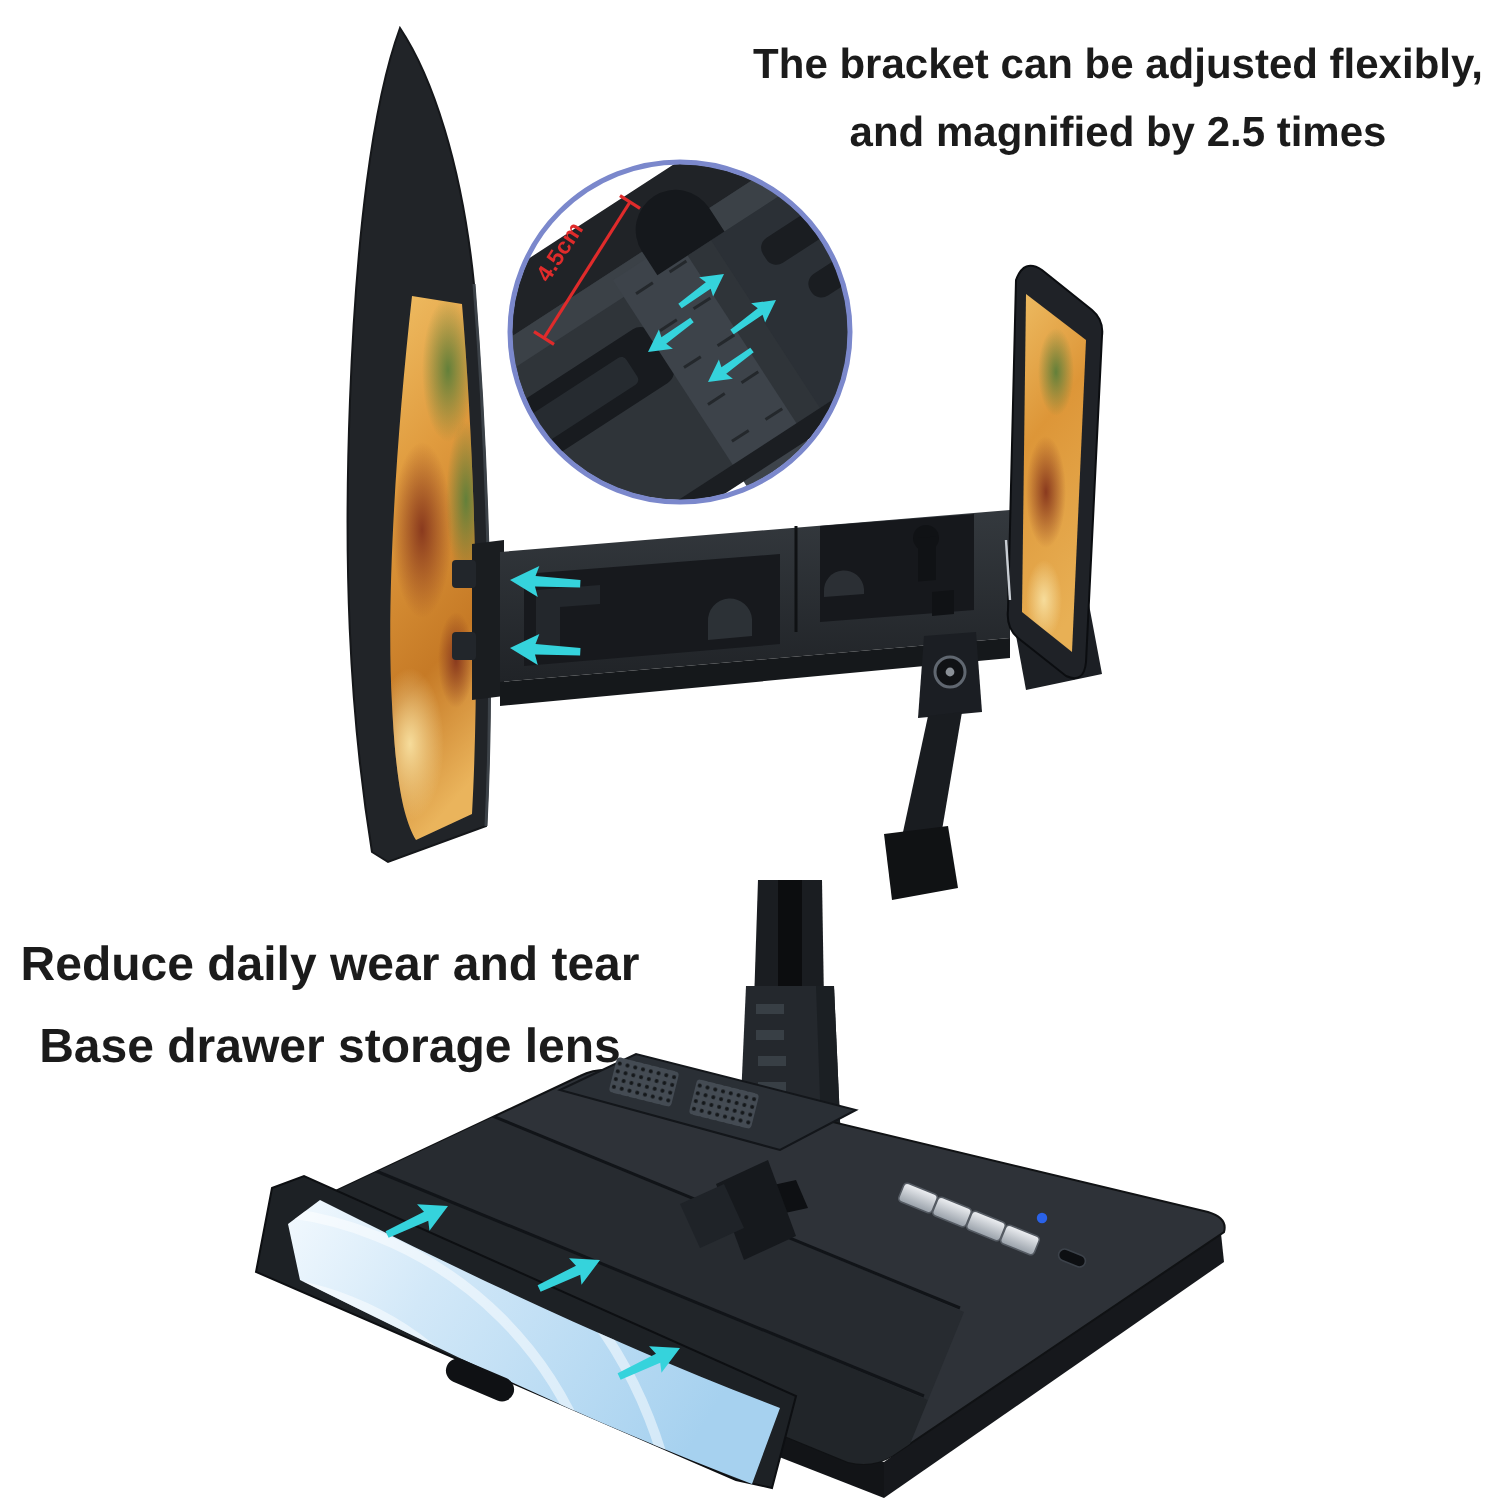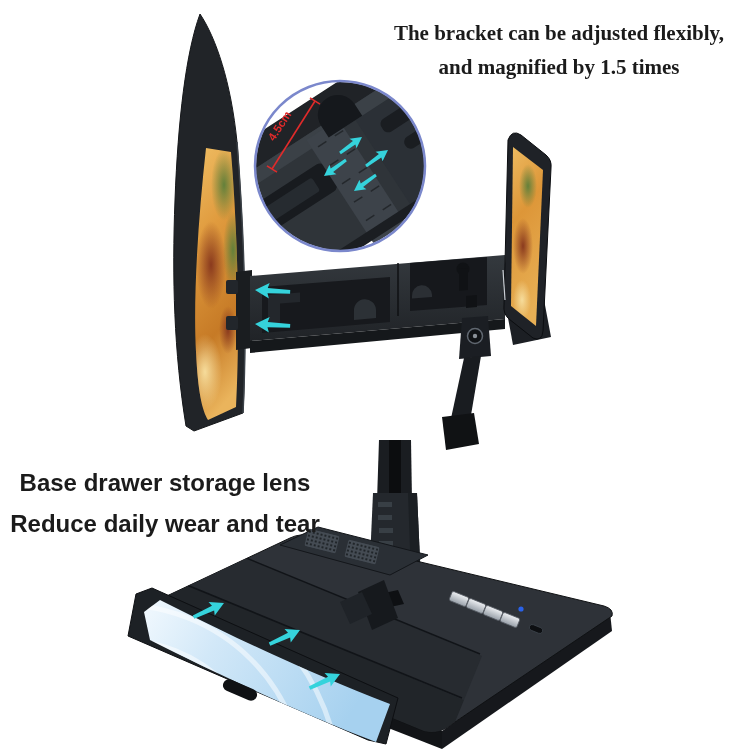--- a/index.html
+++ b/index.html
@@ -1,21 +1,21 @@
 <!DOCTYPE html>
 <html style="--annotation-text: #1b1b1b; --measurement-red: #e02b2b; --arrow-cyan: #35d3dc; --inset-ring-blue: #7b88cc; --device-black: #23262a; --lens-blue: #bcdcf5; --button-silver: #c8ccd2; --led-blue: #2a62e8; --screen-orange: #d98a2f;"><head>
 <meta charset="utf-8">
 <style>
   html,body{margin:0;padding:0;width:750px;height:750px;background:#fff;overflow:hidden;}
   .stage{position:relative;width:750px;height:750px;background:#fff;
          font-family:"Liberation Sans",sans-serif;}
   .stage svg{position:absolute;left:0;top:0;}
   .note{position:absolute;color:var(--annotation-text,#1b1b1b);font-weight:bold;text-align:center;}
   .note div{white-space:nowrap;}
-  .note-top{left:368px;top:16px;width:382px;font-size:21px;line-height:34px;font-family:Liberation Serif, serif;}
+  .note-top{left:368px;top:16px;width:382px;font-size:21px;line-height:34px;}
   .note-left{left:0;top:462px;width:330px;font-size:24px;line-height:41px;}
   .arrow{fill:var(--arrow-cyan,#35d3dc);}
   .ring{fill:none;stroke:var(--inset-ring-blue,#7b88cc);stroke-width:2.5;}
   .meas{stroke:var(--measurement-red,#e02b2b);stroke-width:1.6;}
   .meas-text{fill:var(--measurement-red,#e02b2b);font-weight:bold;font-size:11.5px;
              font-family:"Liberation Sans",sans-serif;}
   .led{fill:var(--led-blue,#2a62e8);}
   .seam{stroke:#111418;stroke-width:1.5;fill:none;}
 </style>
 </head>
@@ -244,21 +244,21 @@
     </g>
 
     <use href="#arrowShape" class="arrow" transform="translate(224,603) rotate(-25) scale(1.05)"></use>
     <use href="#arrowShape" class="arrow" transform="translate(300,630) rotate(-25) scale(1.05)"></use>
     <use href="#arrowShape" class="arrow" transform="translate(340,674) rotate(-25) scale(1.05)"></use>
   </g>
 </svg>
 
   <div class="note note-top">
     <div>The bracket can be adjusted flexibly,</div>
-    <div>and magnified by 1.5 times</div>
+    <div>and magnified by 2.5 times</div>
   </div>
 
   <div class="note note-left">
+    <div>Reduce daily wear and tear</div>
     <div>Base drawer storage lens</div>
-    <div>Reduce daily wear and tear</div>
   </div>
 
 </div>
 
 </body></html>

